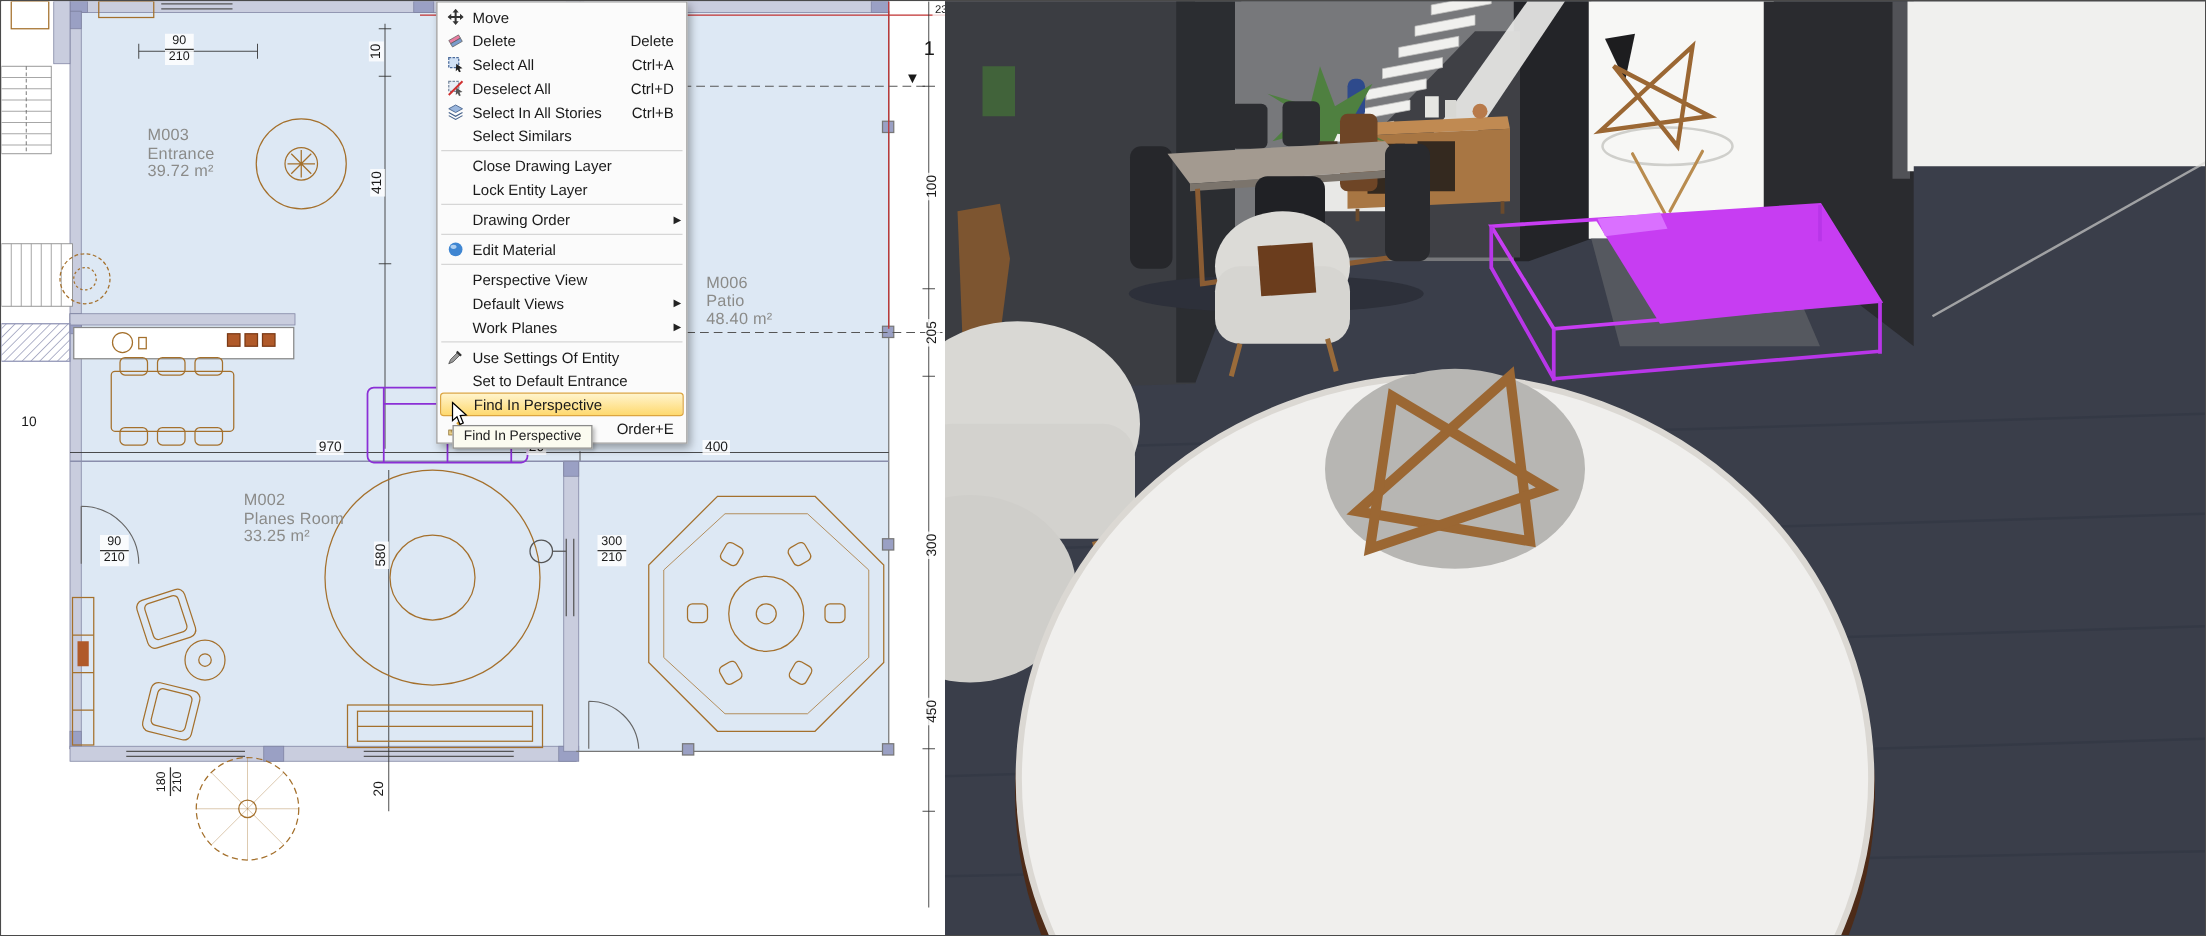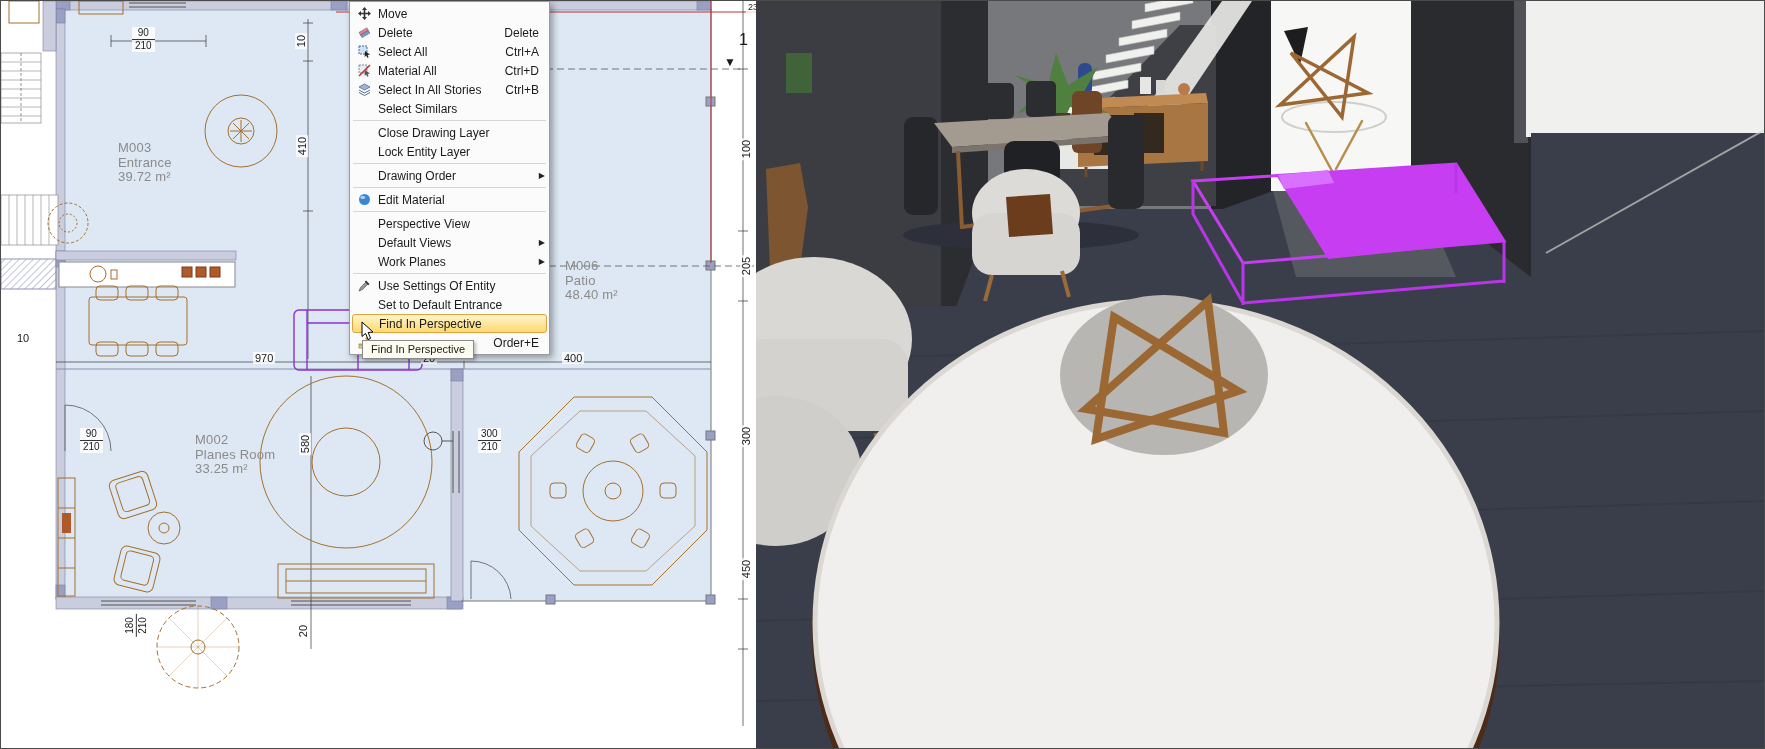--- a/index.html
+++ b/index.html
@@ -2,21 +2,21 @@
 <html><head>
 <meta charset="utf-8">
 <style>
   * { margin:0; padding:0; box-sizing:border-box; }
   html,body { width:1765px; height:749px; font-family:"Liberation Sans", sans-serif; overflow:hidden; background:#fff; }
   #stage { position:relative; width:1765px; height:749px; border:1px solid #4a4a4a; overflow:hidden; background:#fff; }
 
   #plan-panel { position:absolute; left:0; top:0; width:755px; height:749px; background:#fff; }
   #view3d-panel { position:absolute; left:755px; top:0; width:1010px; height:749px; background:#34363b; }
 
-  .room-label { position:absolute; color:#8b8b89; font-size:13px; line-height:1.12; letter-spacing:.2px;margin-top:40px; }
+  .room-label { position:absolute; color:#8b8b89; font-size:13px; line-height:1.12; letter-spacing:.2px; }
   .dim { position:absolute; display:inline-block; font-size:11px; color:#1a1a1a; background:rgba(255,255,255,.78); padding:0 2px; line-height:1.1; white-space:nowrap; }
   .dim.rot { transform:rotate(-90deg); }
   .dimstack { position:absolute; font-size:10px; color:#1a1a1a; text-align:center; line-height:1.2; background:rgba(255,255,255,.82); }
   .dimstack span { display:block; padding:0 3px; }
   .dimstack span + span { border-top:1px solid #333; }
   .dimstack.rot { transform:rotate(-90deg); }
 
   #context-menu { position:absolute; left:348px; top:0; width:201px; background:#fbfbfb; border:1px solid #9b9b9b;
                   box-shadow:3px 3px 7px rgba(0,0,0,.35); padding:2px 0; z-index:10; }
   .menu-row { position:relative; height:19px; display:flex; align-items:center; padding:0 10px 0 5px; font-size:12px; color:#1a1a1a; white-space:nowrap; }
@@ -308,21 +308,21 @@
       <span class="menu-shortcut">Ctrl+A</span>
     </div>
     <div class="menu-row">
       <span class="menu-icon">
           <svg width="13" height="13" viewBox="0 0 13 13">
             <rect x="1" y="1" width="8" height="8" fill="#e8eef6" stroke="#7a8aa0" stroke-dasharray="2,1" stroke-width="1"></rect>
             <path d="M7 6 L12 9.5 L9.6 10 L10.6 12.3 L9.2 12.8 L8.2 10.6 L6.6 12 Z" fill="#555"></path>
             <line x1="1" y1="12" x2="12" y2="1" stroke="#d03030" stroke-width="1.6"></line>
           </svg>
         </span>
-      <span class="menu-label">Material All</span>
+      <span class="menu-label">Deselect All</span>
       <span class="menu-shortcut">Ctrl+D</span>
     </div>
     <div class="menu-row">
       <span class="menu-icon">
           <svg width="13" height="13" viewBox="0 0 13 13">
             <path d="M6.5 1 L12 4 L6.5 7 L1 4 Z" fill="#9ab6dd" stroke="#44608a" stroke-width="0.7"></path>
             <path d="M1 7 L6.5 10 L12 7" fill="none" stroke="#44608a" stroke-width="0.9"></path>
             <path d="M1 9.5 L6.5 12.5 L12 9.5" fill="none" stroke="#44608a" stroke-width="0.9"></path>
           </svg>
         </span>

